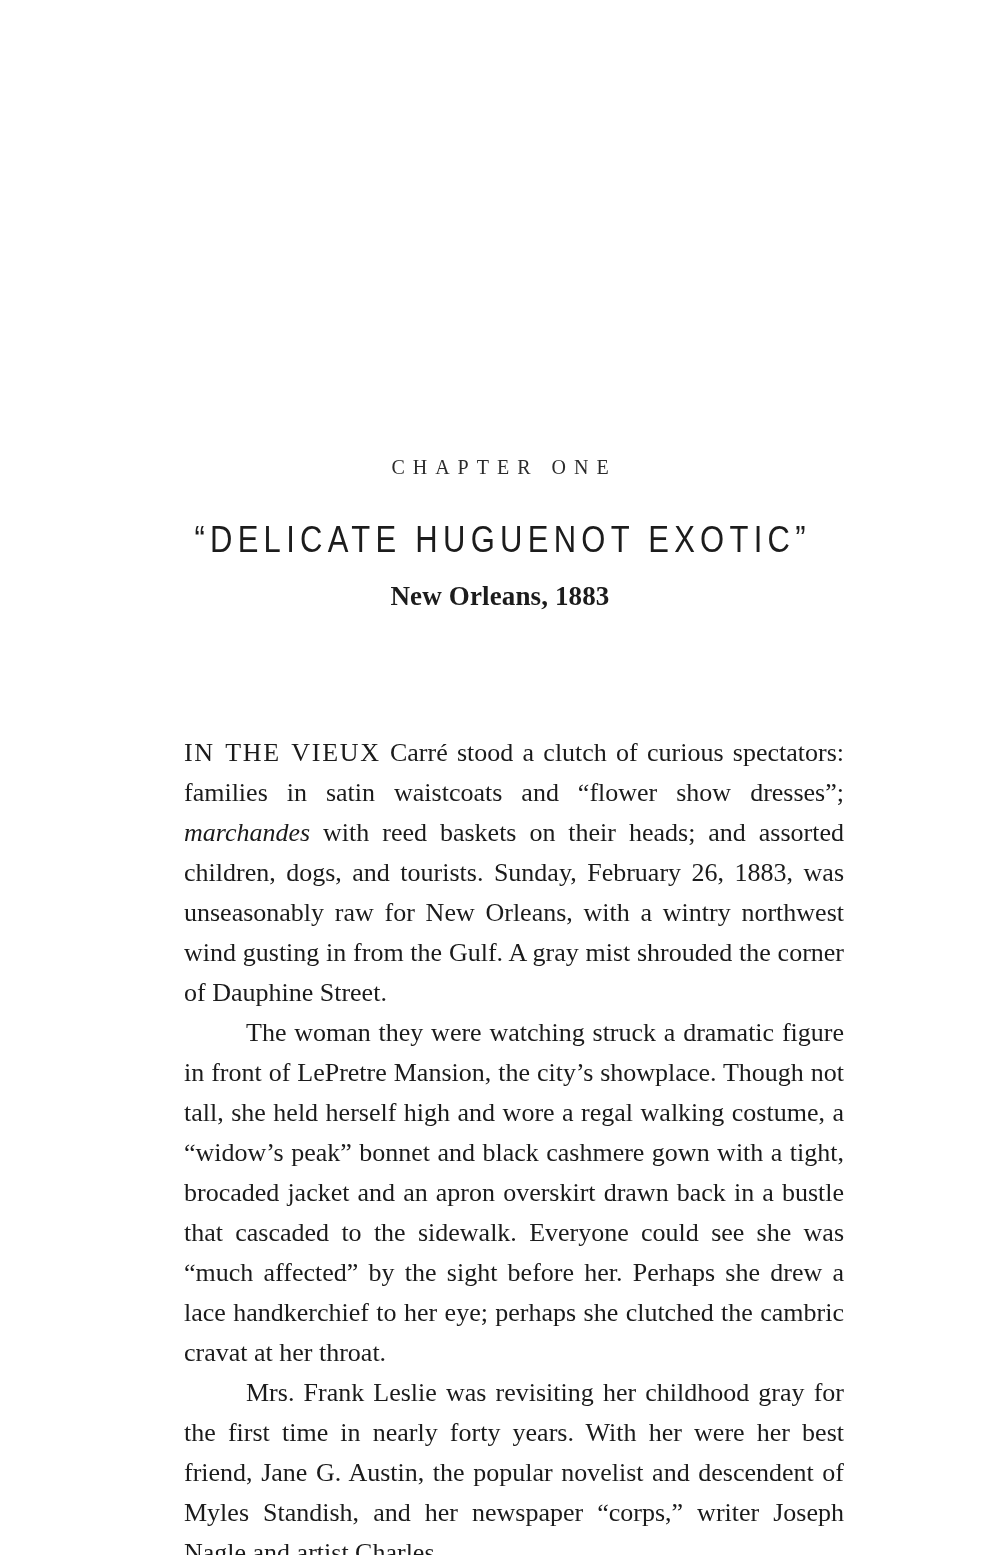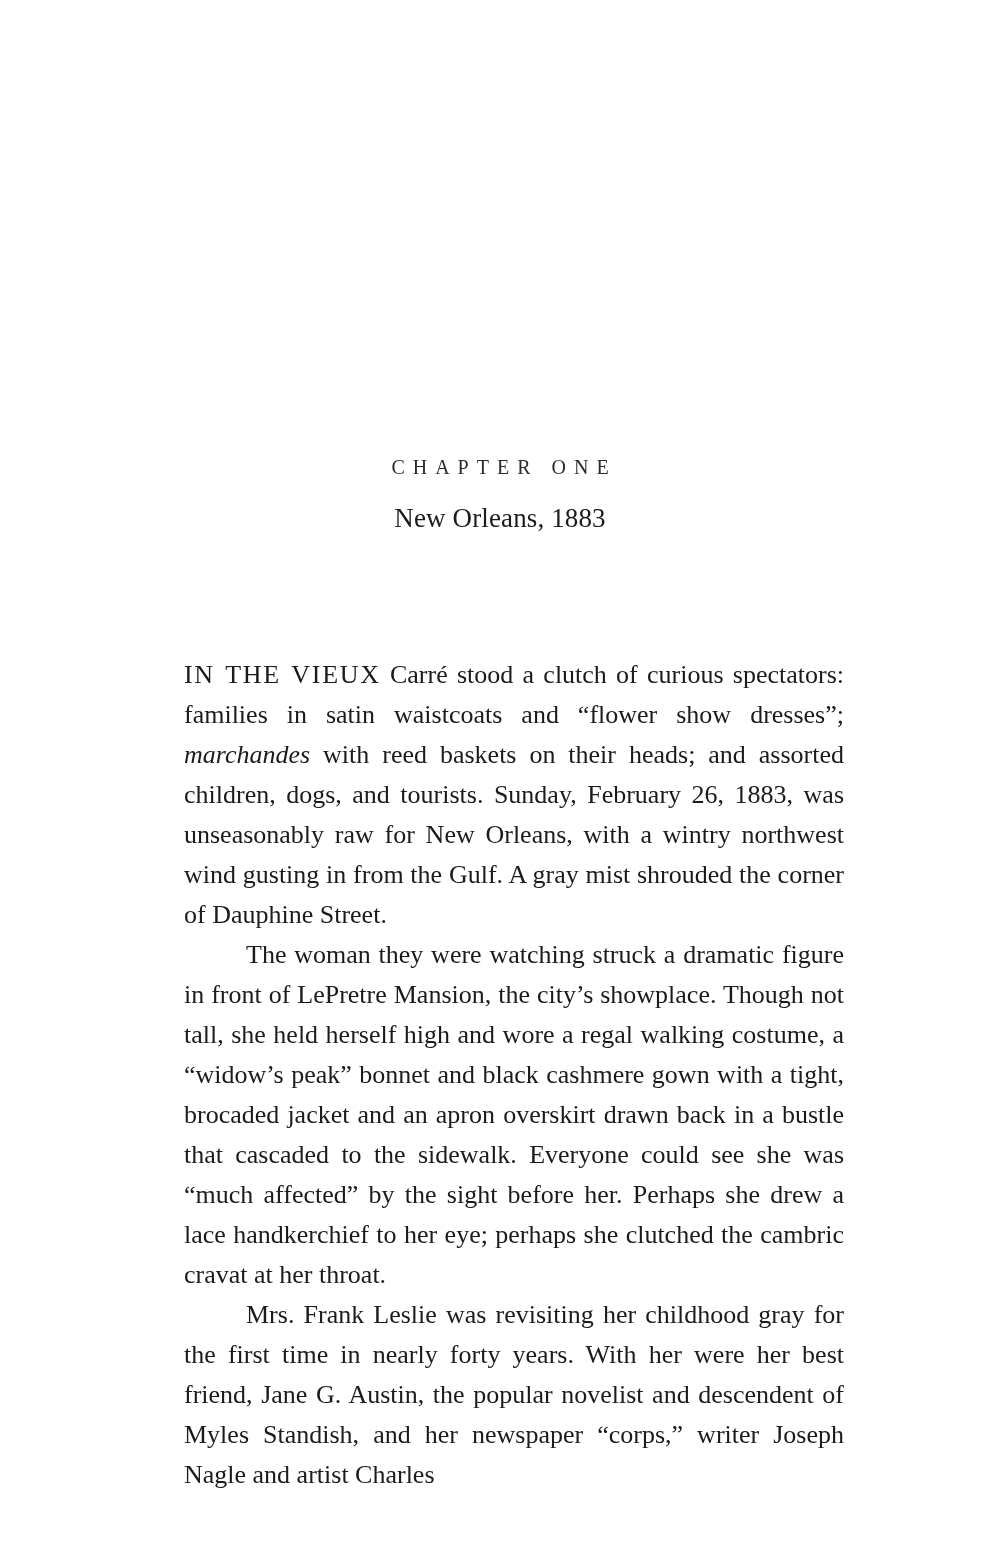--- a/index.html
+++ b/index.html
@@ -40,21 +40,21 @@
     letter-spacing: 0.17em;
     padding-left: 0.17em;
     color: #1c1c1c;
     transform: scaleY(1.18);
     transform-origin: center top;
     white-space: nowrap;
   }
   .chapter-subtitle {
     margin: 26px 0 0 0;
     font-family: "Liberation Serif", serif;
-    font-weight: 400;
+    font-weight: 700;
     font-size: 27px;
     line-height: 30px;
     letter-spacing: 0.005em;
     color: #1c1c1c;
   }
   .body-text {
     margin: 122px 80px 0 108px;
     text-align: justify;
     font-size: 26px;
     line-height: 40px;
@@ -75,20 +75,23 @@
     font-style: italic;
   }
 </style>
 </head>
 <body>
 
 <div class="page">
 
   <header class="chapter-head">
     <div class="chapter-label">CHAPTER ONE</div>
+    <div>
+      <h1 class="chapter-title">“DELICATE HUGUENOT EXOTIC”</h1>
+    </div>
     <h2 class="chapter-subtitle">New Orleans, 1883</h2>
   </header>
 
   <main class="body-text">
     <p class="para"><span class="lead-caps">IN THE VIEUX</span><span> Carré stood a clutch of curious spectators: families in satin waistcoats and “flower show dresses”; </span><em>marchandes</em><span> with reed baskets on their heads; and assorted children, dogs, and tourists. Sunday, February 26, 1883, was unseasonably raw for New Orleans, with a wintry northwest wind gusting in from the Gulf. A gray mist shrouded the corner of Dauphine Street.</span></p>
 
     <p class="para indent">The woman they were watching struck a dramatic figure in front of LePretre Mansion, the city’s showplace. Though not tall, she held herself high and wore a regal walking costume, a “widow’s peak” bonnet and black cashmere gown with a tight, brocaded jacket and an apron overskirt drawn back in a bustle that cascaded to the sidewalk. Everyone could see she was “much affected” by the sight before her. Perhaps she drew a lace handkerchief to her eye; perhaps she clutched the cambric cravat at her throat.</p>
 
     <p class="para indent">Mrs. Frank Leslie was revisiting her childhood gray for the first time in nearly forty years. With her were her best friend, Jane G. Austin, the popular novelist and descendent of Myles Standish, and her newspaper “corps,” writer Joseph Nagle and artist Charles</p>
   </main>

